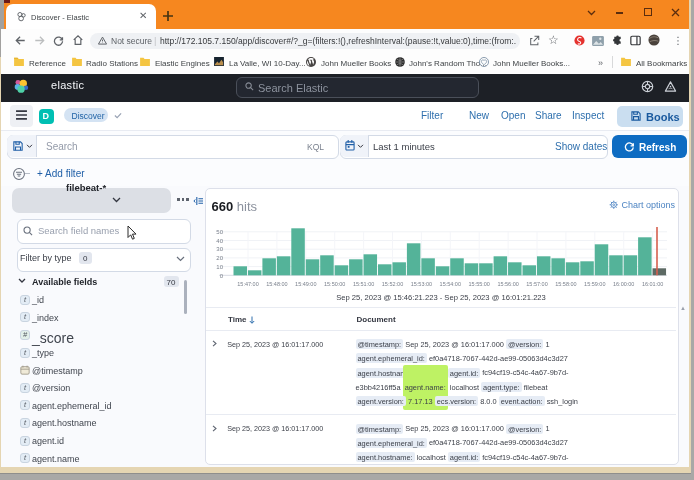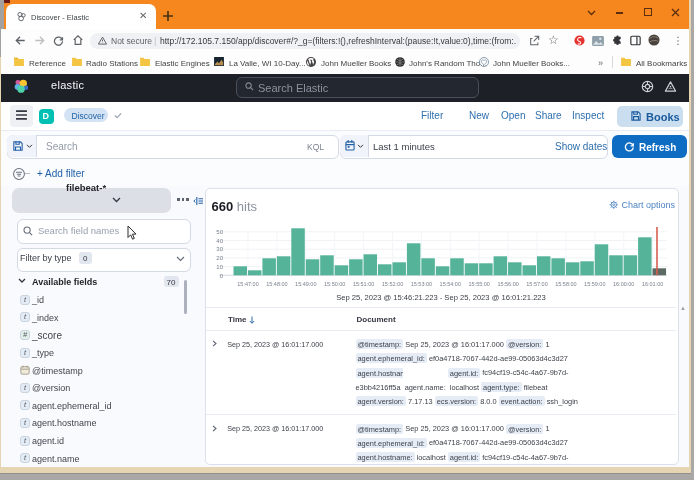--- a/index.html
+++ b/index.html
@@ -257,21 +257,21 @@
 
 <div id="fields">
     <div class="abs" style="left:20px;top:294.7px;width:10px;height:10px;background:#e3ecf5;border-radius:3px;border:1px solid #c9d4e0;box-sizing:border-box"></div>
     <div class="abs s" style="left:20px;top:294.7px;width:10px;height:10px;font-size:7.5px;color:#51575f;text-align:center;line-height:10px;font-style:italic">t</div>
     <div class="abs s" style="left:32px;top:295.2px;font-size:9px;color:#40454e">_id</div>
     <div class="abs" style="left:20px;top:312.3px;width:10px;height:10px;background:#e3ecf5;border-radius:3px;border:1px solid #c9d4e0;box-sizing:border-box"></div>
     <div class="abs s" style="left:20px;top:312.3px;width:10px;height:10px;font-size:7.5px;color:#51575f;text-align:center;line-height:10px;font-style:italic">t</div>
     <div class="abs s" style="left:32px;top:312.8px;font-size:9px;color:#40454e">_index</div>
     <div class="abs" style="left:20px;top:329.9px;width:10px;height:10px;background:#e2efe9;border-radius:3px;border:1px solid #c9d4e0;box-sizing:border-box"></div>
     <div class="abs s" style="left:20px;top:329.9px;width:10px;height:10px;font-size:7.5px;color:#51575f;text-align:center;line-height:10px;font-style:italic">#</div>
-    <div class="abs s" style="left:32px;top:330.4px;font-size:10px;color:#40454e">_score</div>
+    <div class="abs s" style="left:32px;top:330.4px;font-size:14px;color:#40454e">_score</div>
     <div class="abs" style="left:20px;top:347.5px;width:10px;height:10px;background:#e3ecf5;border-radius:3px;border:1px solid #c9d4e0;box-sizing:border-box"></div>
     <div class="abs s" style="left:20px;top:347.5px;width:10px;height:10px;font-size:7.5px;color:#51575f;text-align:center;line-height:10px;font-style:italic">t</div>
     <div class="abs s" style="left:32px;top:348px;font-size:9px;color:#40454e">_type</div>
     <svg class="abs" style="left:20px;top:365.1px" width="10" height="10" viewBox="0 0 12 12">
       <rect x="1" y="2" width="10" height="9" rx="1.5" fill="#f0ead8"></rect>
       <rect x="1" y="2" width="10" height="9" rx="1.5" fill="none" stroke="#9a9484" stroke-width="1"></rect>
       <path d="M1 5h10M3.5 .8v2.4M8.5 .8v2.4" stroke="#9a9484" stroke-width="1"></path>
     </svg>
     <div class="abs s" style="left:32px;top:365.6px;font-size:9px;color:#40454e">@timestamp</div>
     <div class="abs" style="left:20px;top:382.7px;width:10px;height:10px;background:#e3ecf5;border-radius:3px;border:1px solid #c9d4e0;box-sizing:border-box"></div>
@@ -395,21 +395,21 @@
 <div class="abs" style="left:206px;top:329.5px;width:470px;height:1px;background:#e8ebf2"></div>
 <div class="abs s" style="left:680px;top:305px;font-size:6px;color:#9aa0ac">▲</div>
 <div id="rows">
     <svg class="abs" style="left:211.5px;top:340px" width="5" height="7" viewBox="0 0 5 7">
       <path d="M1 0.8L4 3.5L1 6.2" stroke="#5d6470" stroke-width="1.1" fill="none"></path>
     </svg>
     <div class="abs m" style="left:227.3px;top:339.5px;font-size:7.2px;color:#3a3e47;white-space:nowrap">Sep 25, 2023 @ 16:01:17.000</div>
     <div class="abs m" style="left:355.5px;top:339.5px;font-size:7.4px;color:#3a3e47;white-space:nowrap"><span style="background:#e6ecf5;border-radius:2px;padding:0.5px 2px">@timestamp:</span> Sep 25, 2023 @ 16:01:17.000 <span style="background:#e6ecf5;border-radius:2px;padding:0.5px 2px">@version:</span> 1</div>
     <div class="abs m" style="left:355.5px;top:353.85px;font-size:7.4px;color:#3a3e47;white-space:nowrap"><span style="background:#e6ecf5;border-radius:2px;padding:0.5px 2px">agent.ephemeral_id:</span> ef0a4718-7067-442d-ae99-05063d4c3d27</div>
     <div class="abs m" style="left:355.5px;top:368.2px;font-size:7.4px;color:#3a3e47;white-space:nowrap"><span style="background:#e6ecf5;border-radius:2px;padding:0.5px 2px">agent.hostname:</span> localhost <span style="background:#e6ecf5;border-radius:2px;padding:0.5px 2px">agent.id:</span> fc94cf19-c54c-4a67-9b7d-</div>
-    <div class="abs m" style="left:355.5px;top:382.55px;font-size:7.4px;color:#3a3e47;white-space:nowrap">e3bb4216ff5a <span style="background:#ffffff;border-radius:2px;padding:18px 2px">agent.name:</span> localhost <span style="background:#e6ecf5;border-radius:2px;padding:0.5px 2px">agent.type:</span> filebeat</div>
+    <div class="abs m" style="left:355.5px;top:382.55px;font-size:7.4px;color:#3a3e47;white-space:nowrap">e3bb4216ff5a <span style="background:#bef264;border-radius:2px;padding:18px 2px">agent.name:</span> localhost <span style="background:#e6ecf5;border-radius:2px;padding:0.5px 2px">agent.type:</span> filebeat</div>
     <div class="abs m" style="left:355.5px;top:396.9px;font-size:7.4px;color:#3a3e47;white-space:nowrap"><span style="background:#e6ecf5;border-radius:2px;padding:0.5px 2px">agent.version:</span> 7.17.13 <span style="background:#e6ecf5;border-radius:2px;padding:0.5px 2px">ecs.version:</span> 8.0.0 <span style="background:#e6ecf5;border-radius:2px;padding:0.5px 2px">event.action:</span> ssh_login</div>
     <div class="abs" style="left:206px;top:414px;width:470px;height:1px;background:#e8ebf2"></div>
     <svg class="abs" style="left:211.5px;top:424.5px" width="5" height="7" viewBox="0 0 5 7">
       <path d="M1 0.8L4 3.5L1 6.2" stroke="#5d6470" stroke-width="1.1" fill="none"></path>
     </svg>
     <div class="abs m" style="left:227.3px;top:424px;font-size:7.2px;color:#3a3e47;white-space:nowrap">Sep 25, 2023 @ 16:01:17.000</div>
     <div class="abs m" style="left:355.5px;top:424px;font-size:7.4px;color:#3a3e47;white-space:nowrap"><span style="background:#e6ecf5;border-radius:2px;padding:0.5px 2px">@timestamp:</span> Sep 25, 2023 @ 16:01:17.000 <span style="background:#e6ecf5;border-radius:2px;padding:0.5px 2px">@version:</span> 1</div>
     <div class="abs m" style="left:355.5px;top:438.35px;font-size:7.4px;color:#3a3e47;white-space:nowrap"><span style="background:#e6ecf5;border-radius:2px;padding:0.5px 2px">agent.ephemeral_id:</span> ef0a4718-7067-442d-ae99-05063d4c3d27</div>
     <div class="abs m" style="left:355.5px;top:452.7px;font-size:7.4px;color:#3a3e47;white-space:nowrap"><span style="background:#e6ecf5;border-radius:2px;padding:0.5px 2px">agent.hostname:</span> localhost <span style="background:#e6ecf5;border-radius:2px;padding:0.5px 2px">agent.id:</span> fc94cf19-c54c-4a67-9b7d-</div>
   </div>

